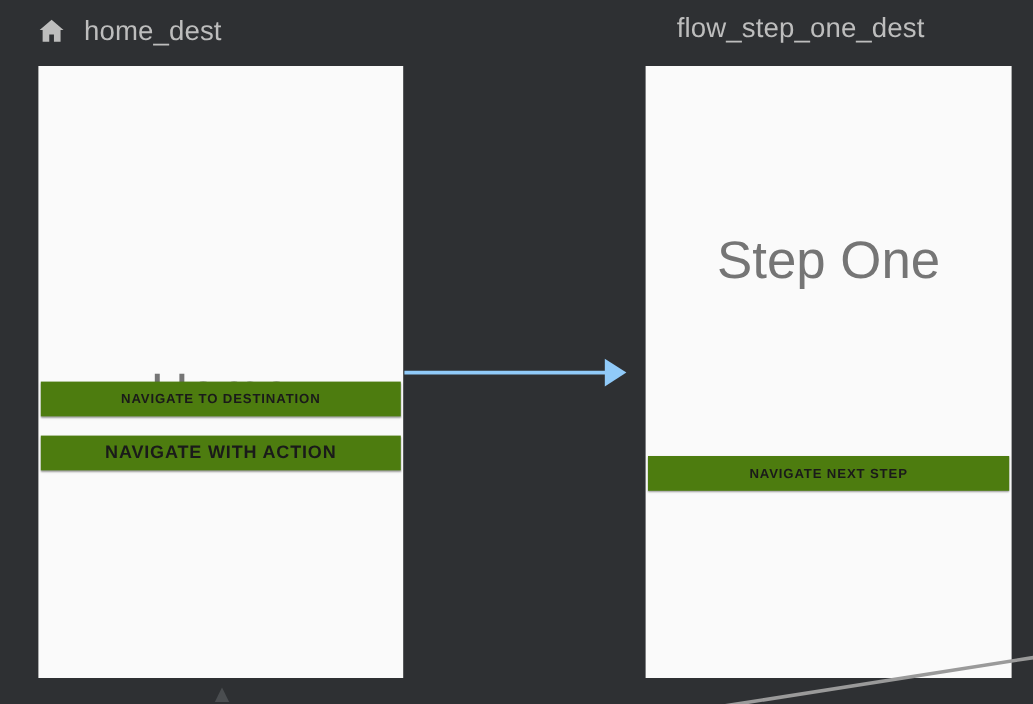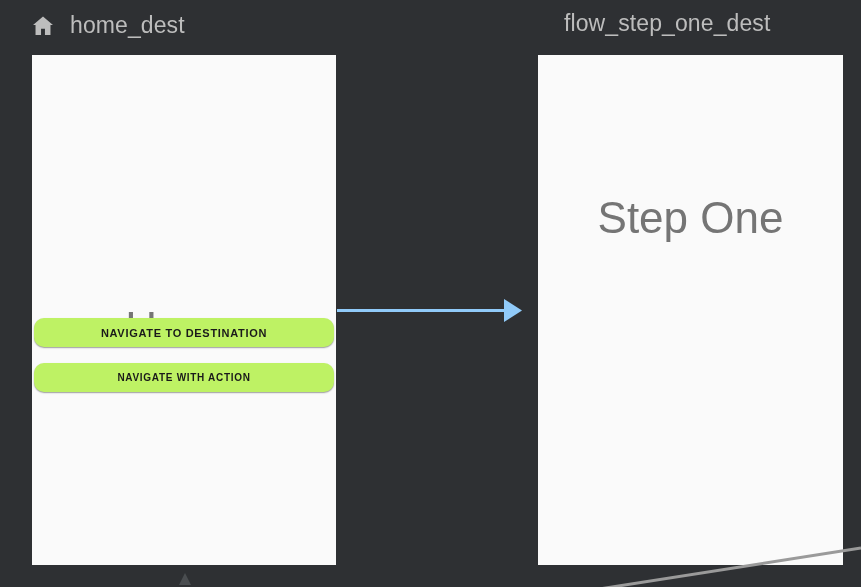--- a/index.html
+++ b/index.html
@@ -59,23 +59,23 @@
     color: #757575;
     font-weight: 400;
     line-height: 1;
     white-space: nowrap;
     margin-top: 19px;
   }
 
   
   .mbtn {
     position: absolute;
-    background: #bef264;
+    background: #4d7c0f;
     border: none;
-    border-radius: 10px;
+    border-radius: 0;
     color: #1a1a1a;
     font-family: "Liberation Sans", sans-serif;
     font-weight: 700;
     text-align: center;
     letter-spacing: 0.7px;
     box-shadow: 0 1px 1px rgba(0,0,0,0.22), 0 1px 2px rgba(0,0,0,0.18);
     display: flex;
     align-items: center;
     justify-content: center;
     padding: 0;
@@ -108,34 +108,35 @@
     <span>home_dest</span>
   </div>
 
   <div class="frame" style="left:32px; top:55px; width:304px; height:510px;">
     <div class="frame-inner">
 
       <div class="screen-label" style="top:232px; font-size:44px;">Home</div>
 
       <button class="mbtn" style="left:2px; top:263px; width:300px; height:29px; font-size:11px;">NAVIGATE TO DESTINATION</button>
 
-      <button class="mbtn" style="left:2px; top:308px; width:300px; height:29px; font-size:10px;">NAVIGATE WITH ACTION</button>
+      <button class="mbtn" style="left:2px; top:308px; width:300px; height:29px; font-size:15px;">NAVIGATE WITH ACTION</button>
 
     </div>
   </div>
 
   <div class="node-title" style="left:564px; top:12px;">
     <span>flow_step_one_dest</span>
   </div>
 
   <div class="frame" style="left:538px; top:55px; width:305px; height:510px;">
     <div class="frame-inner">
 
       <div class="screen-label" style="top:122px; font-size:44px;">Step One</div>
 
+      <button class="mbtn" style="left:2px; top:325px; width:301px; height:29px; font-size:11px;">NAVIGATE NEXT STEP</button>
 
     </div>
   </div>
 
   <svg class="connector" style="left:330px; top:292px; width:200px; height:38px;" viewBox="0 0 200 38">
     <line x1="7" y1="18.5" x2="180" y2="18.5" stroke="#90caf9" stroke-width="3"></line>
     <polygon points="174,7 192,18.5 174,30" fill="#90caf9"></polygon>
   </svg>
 
   <svg class="stray-edge" style="left:600px; top:540px; width:261px; height:47px;" viewBox="0 0 261 47">

